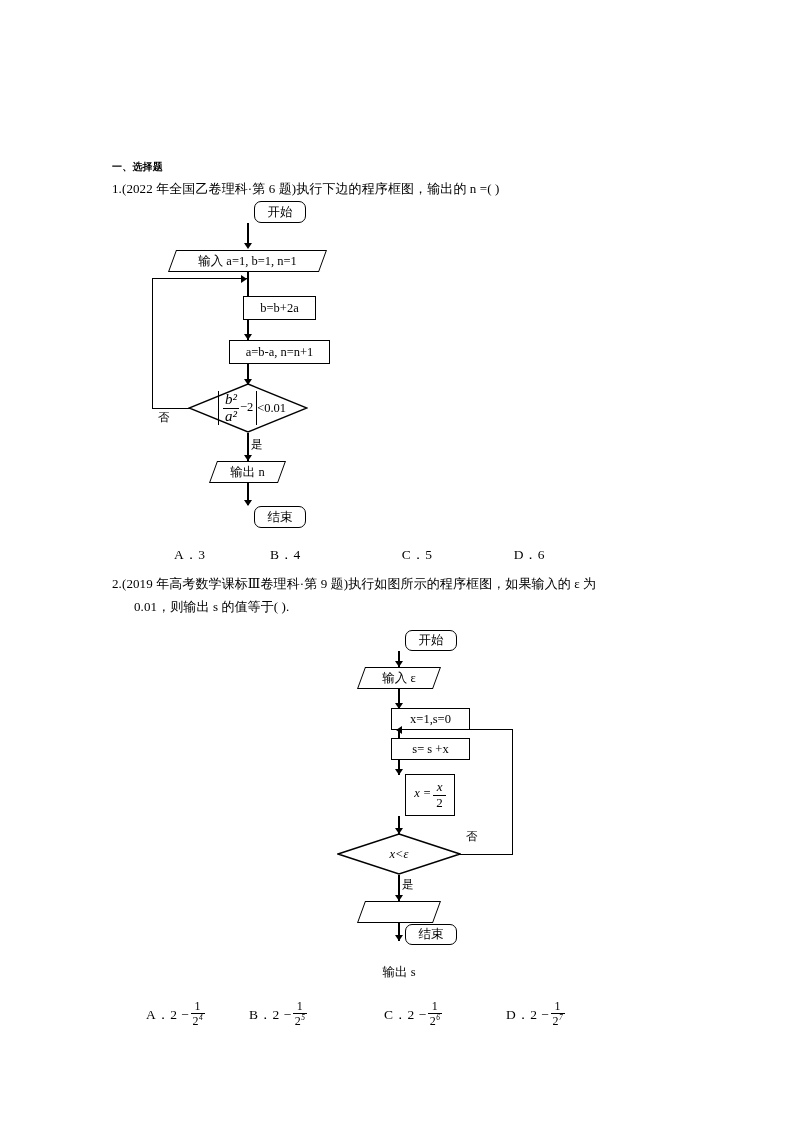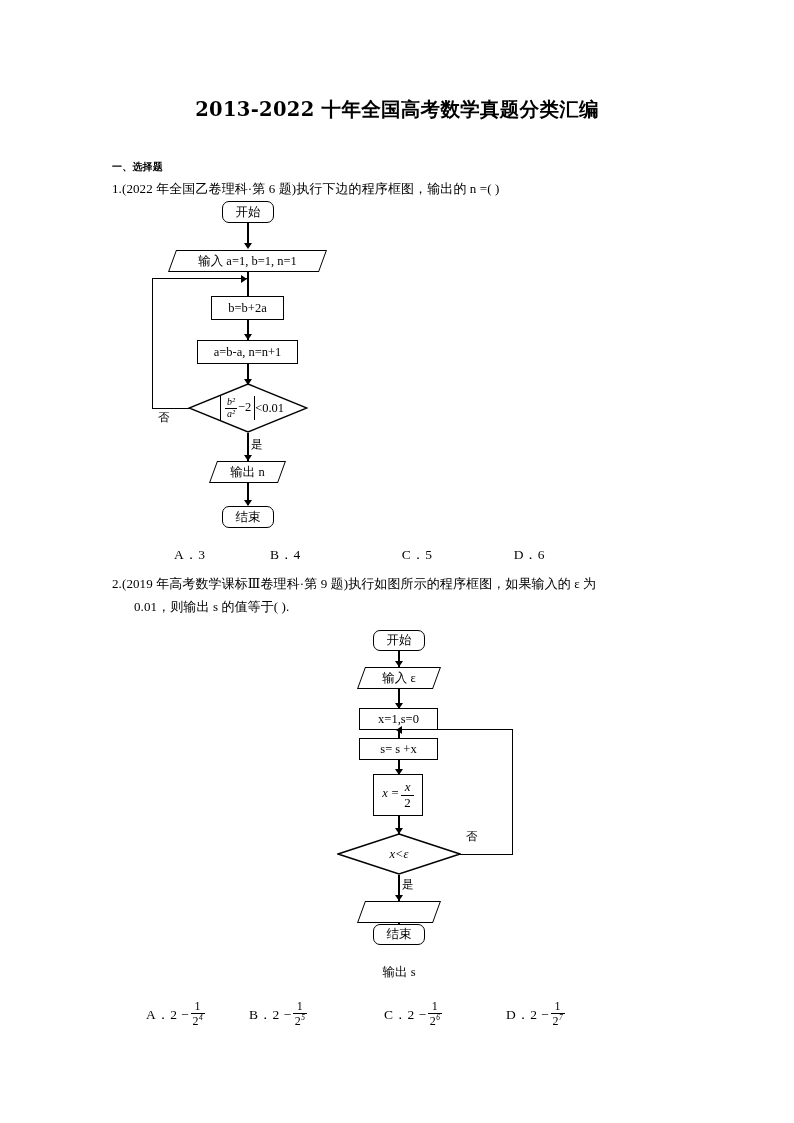--- a/index.html
+++ b/index.html
@@ -77,20 +77,21 @@
     box-sizing: border-box;
     border: 1.4px solid #000;
     background: #fff;
     display: flex;
     align-items: center;
     justify-content: center;
     text-align: center;
     font-family: "Liberation Serif", "DejaVu Serif", serif;
     font-size: 12.5px;
     white-space: nowrap;
+    margin-left: 32px;
   }
   .term { border-radius: 7px; }
   .para {
     position: absolute;
     box-sizing: border-box;
     border: 1.4px solid #000;
     background: #fff;
     transform: skewX(-20deg);
   }
   .para-label {
@@ -145,21 +146,21 @@
     font-family: "Liberation Serif", "DejaVu Serif", serif;
     font-size: 11.5px;
     white-space: nowrap;
   }
   
   .mfrac {
     display: inline-block;
     vertical-align: middle;
     text-align: left;
     line-height: 1.04;
-    font-size: 10px;
+    font-size: 15px;
     margin: 0 1px;
   }
   .mfrac .num { display: block; padding: 0 2px; }
   .mfrac .den { display: block; border-top: 1.2px solid #000; padding: 0 2px; }
   .absbar {
     display: inline-block;
     border-left: 1.2px solid #000;
     border-right: 1.2px solid #000;
     padding: 1px 3px;
     vertical-align: middle;
@@ -172,21 +173,20 @@
     font-size: 13px;
     margin-left: 2px;
   }
   .bigfrac .num { display: block; padding: 0 3px; }
   .bigfrac .den { display: block; border-top: 1.3px solid #000; padding: 0 3px; }
 </style>
 </head>
 <body>
 
 <div id="doc-title">
-  <span class="line1">2013-2022 十年全国高考数学真题分类汇编</span>
 </div>
 
 <div class="section-heading" style="top:160px;">一、选择题</div>
 
 <div class="qtext" style="left:112px; top:178px;">
   <span>1.</span><span>(2022 年全国乙卷理科·第 6 题)执行下边的程序框图，输出的 n =(      )</span>
 </div>
 
 <div class="chart" id="flowchart-1" style="left:0; top:0;">
 

